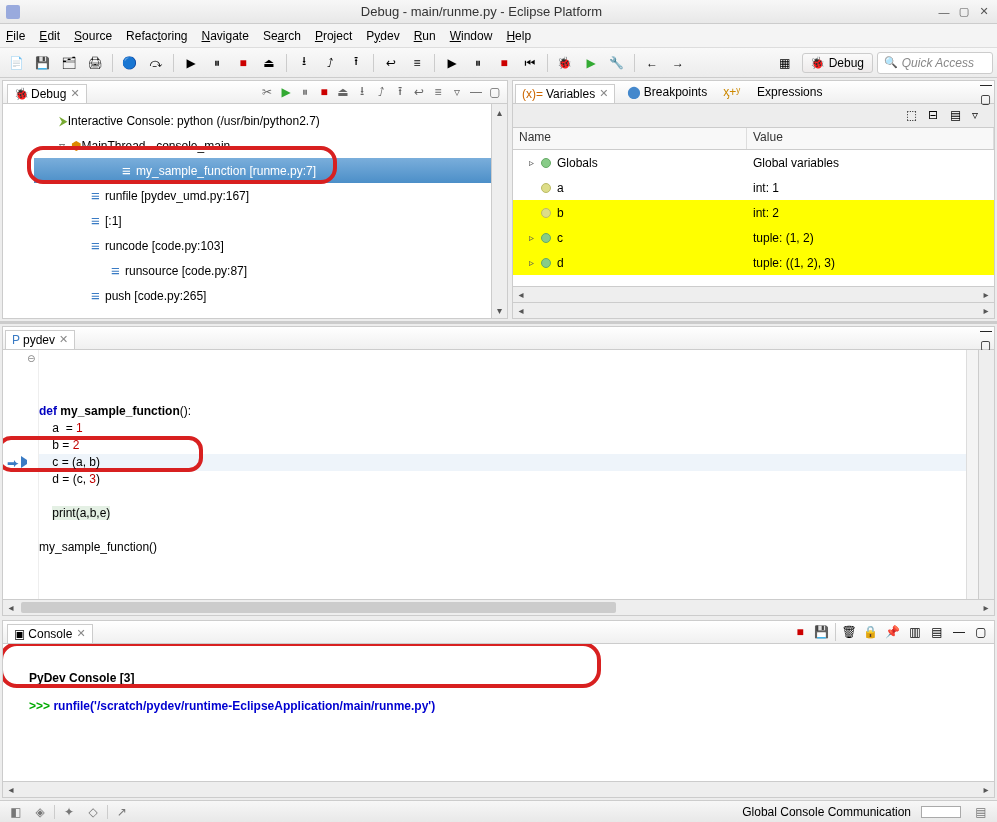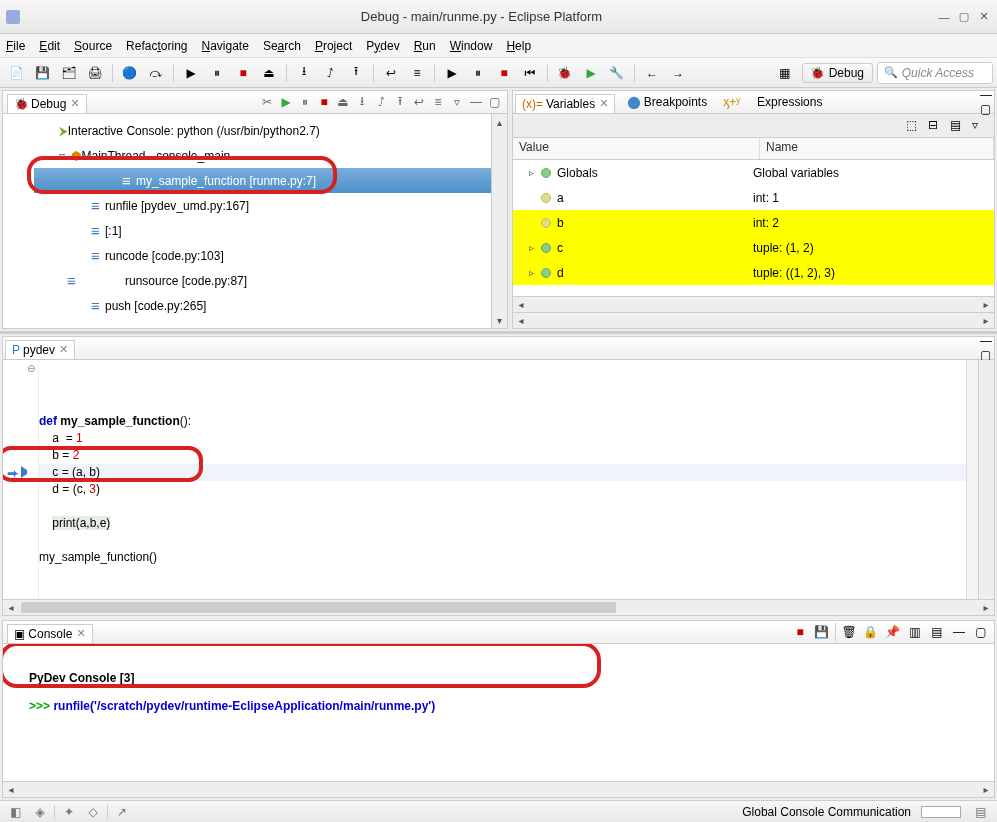--- a/index.html
+++ b/index.html
@@ -1,18 +1,18 @@
 <!DOCTYPE html>
 <html><head>
 <meta charset="utf-8">
 <style>
 * { margin:0; padding:0; box-sizing:border-box; font-family:"Liberation Sans","DejaVu Sans",Arial,sans-serif; font-size:12px; }
 body { background:#ededed; width:997px; height:822px; overflow:hidden; -webkit-font-smoothing:none; }
 .window { display:flex; flex-direction:column; height:100%; }
-.titlebar { height:34px; background:linear-gradient(#f7f7f7,#e8e8e8); border-bottom:1px solid #ccc; display:flex; align-items:center; padding:0 6px; }
+.titlebar { height:24px; background:linear-gradient(#f7f7f7,#e8e8e8); border-bottom:1px solid #ccc; display:flex; align-items:center; padding:0 6px; }
 .titlebar .tb-icon { width:14px; height:14px; margin-right:6px; background:#9ad; border-radius:2px; }
 .titlebar .tb-title { flex:1; text-align:center; font-size:13px; color:#333; }
 .titlebar .wbtns { display:flex; gap:6px; }
 .titlebar .wbtn { width:14px; height:14px; display:flex; align-items:center; justify-content:center; color:#555; font-size:11px; cursor:pointer; }
 .menubar { height:24px; background:#f4f4f4; display:flex; align-items:center; padding:0 6px; border-bottom:1px solid #ddd; font-size:13px; }
 .menubar .menuitem { margin-right:14px; cursor:pointer; }
 .menubar .menuitem u { text-decoration:underline; }
 .toolbar { height:30px; background:linear-gradient(#f9f9f9,#ececec); border-bottom:1px solid #ccc; display:flex; align-items:center; padding:0 4px; }
 .toolbar .tbbtn { width:24px; height:22px; margin:0 1px; display:flex; align-items:center; justify-content:center; cursor:pointer; border:1px solid transparent; border-radius:2px; }
 .toolbar .sep { width:1px; height:18px; background:#ccc; margin:0 4px; }
@@ -225,21 +225,21 @@
               <span>runfile [pydev_umd.py:167]</span>
             </div>
             <div class="tree-row" style="padding-left: 88px;">
               <span class="stack-icon"></span> 
               <span><module> [<console>:1]</console></module></span>
             </div>
             <div class="tree-row" style="padding-left: 88px;">
               <span class="stack-icon"></span> 
               <span>runcode [code.py:103]</span>
             </div>
-            <div class="tree-row" style="padding-left: 64px; gap: 44px;">
+            <div class="tree-row" style="padding-left: 108px;">
               <span class="stack-icon"></span> 
               <span>runsource [code.py:87]</span>
             </div>
             <div class="tree-row" style="padding-left: 88px;">
               <span class="stack-icon"></span> 
               <span>push [code.py:265]</span>
             </div>
           </div>
      <div class="debug-scroll">
        <div class="scroll-arrow">▴</div>
@@ -271,22 +271,22 @@
      </div>
    </div>
    <div class="vars-tool">
      <div class="vtb">⬚</div>
      <div class="vtb">⊟</div>
      <div class="vtb">▤</div>
      <div class="vtb">▿</div>
    </div>
    <div class="vars-table">
      <div class="vt-head">
+       <div class="col n">Name</div>
        <div class="col v">Value</div>
-       <div class="col n">Name</div>
      </div>
      <div class="vt-rows" id="var-rows">
             <div class="vr">
               <div class="vcell n">
                 <span class="expand">▹</span>
                 <span class="dot green"></span>
                 <span>Globals</span>
               </div>
               <div class="vcell v">Global variables</div>
             </div>

